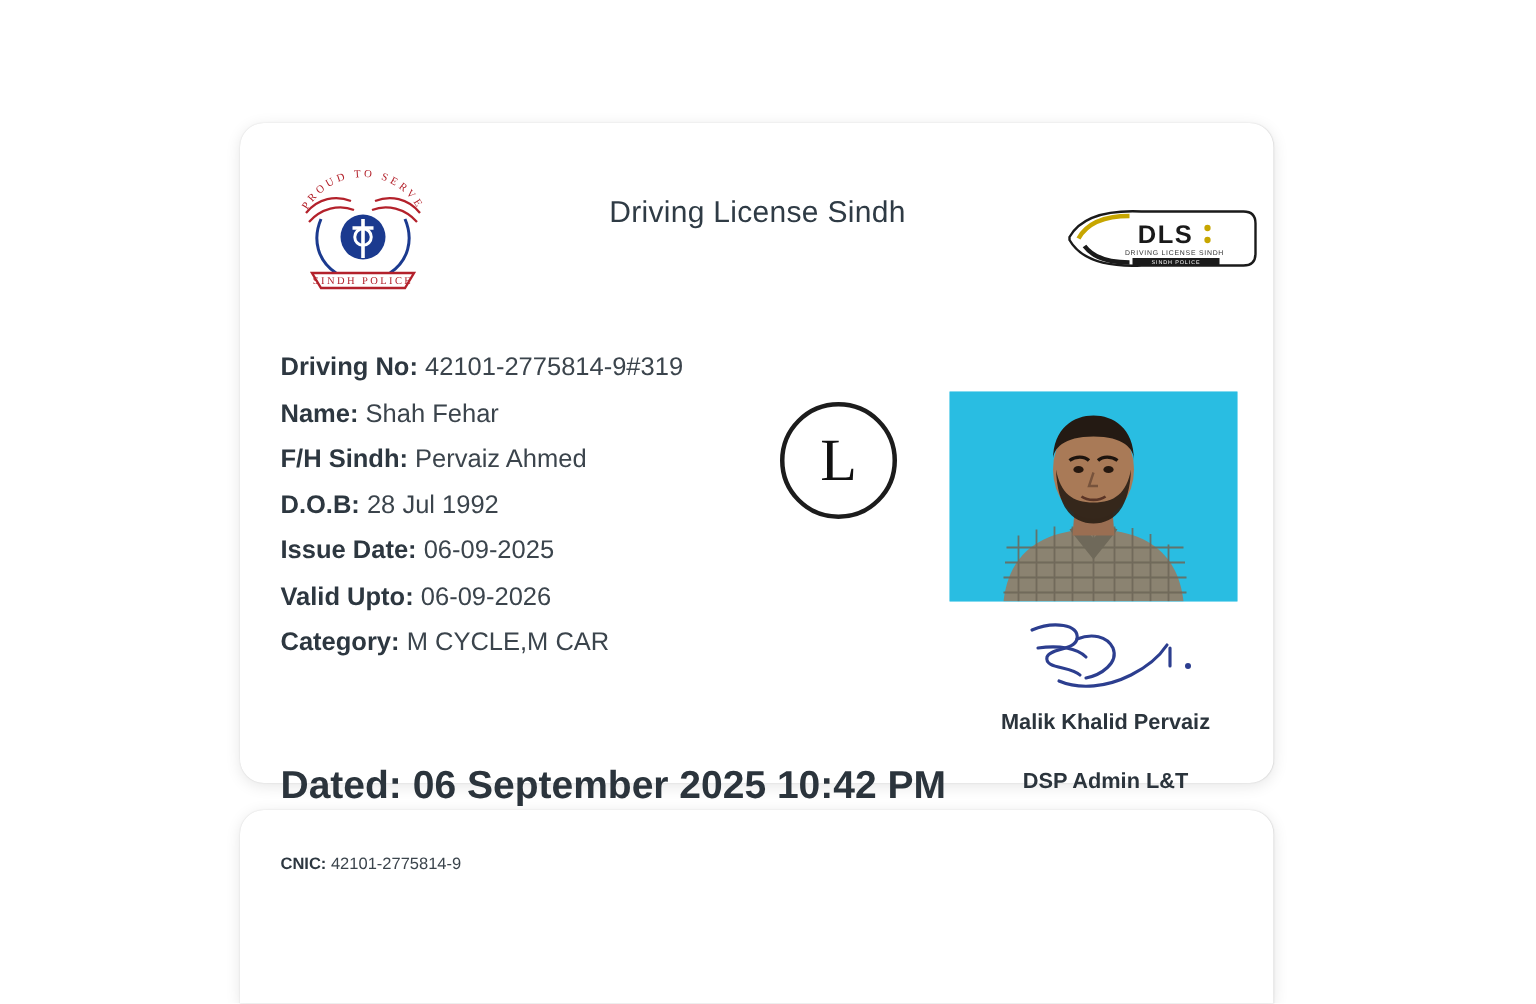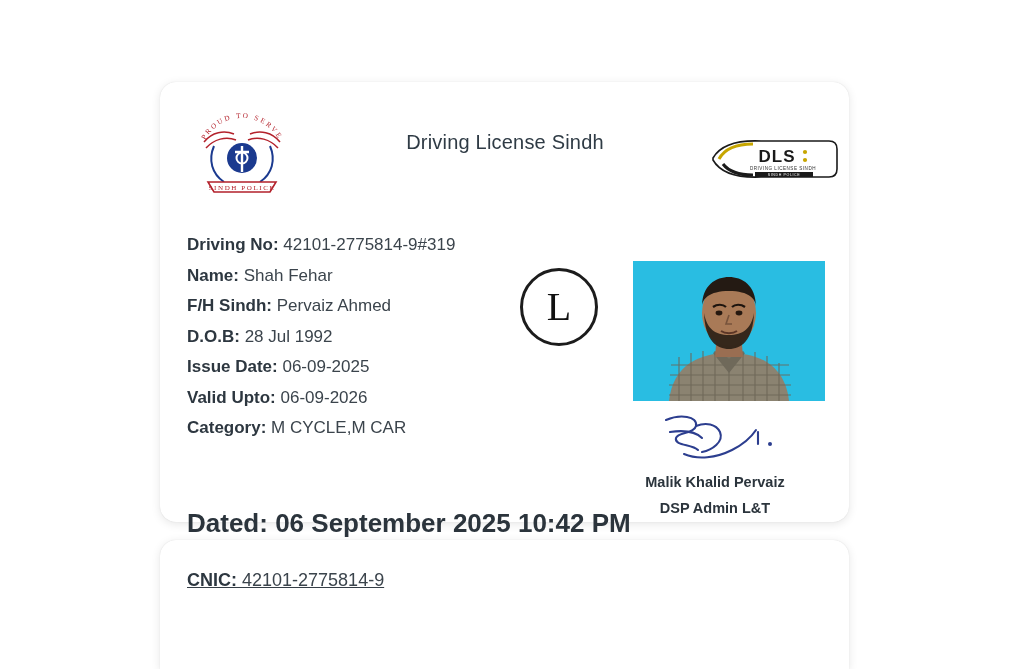--- a/index.html
+++ b/index.html
@@ -121,34 +121,34 @@
     top: 41px;
     width: 192px;
     height: 140px;
     background: #29bde2;
     overflow: hidden;
   }
 
   
   .sig-block {
     position: absolute;
-    right: 38px;
+    right: 16px;
     top: 190px;
     width: 192px;
     text-align: center;
   }
   .sig-svg { display: block; margin: 0 auto; }
   .officer-name {
     margin-top: 6px;
     font-size: 14.5px;
     font-weight: bold;
     color: #2b343c;
   }
   .officer-rank {
-    margin-top: 10px;
+    margin-top: 23px;
     font-size: 14.5px;
     font-weight: bold;
     color: #2b343c;
   }
 
   
   .card2 {
     position: absolute;
     left: 160px;
     top: 540px;
@@ -156,24 +156,23 @@
     height: 129px;
     background: #ffffff;
     border-radius: 16px 16px 0 0;
     box-shadow: 0 2px 10px rgba(0,0,0,0.10), 0 0 1px rgba(0,0,0,0.15);
     overflow: hidden;
   }
   .card2-row {
     position: absolute;
     left: 27px;
     top: 30px;
-    font-size: 18px;
+    font-size: 11px;
     color: #343d46;
     white-space: nowrap;
-    text-decoration: underline;
   }
 </style>
 </head>
 <body>
 
 <div class="page">
 
   <div class="card">
 
     <div class="card-header">

